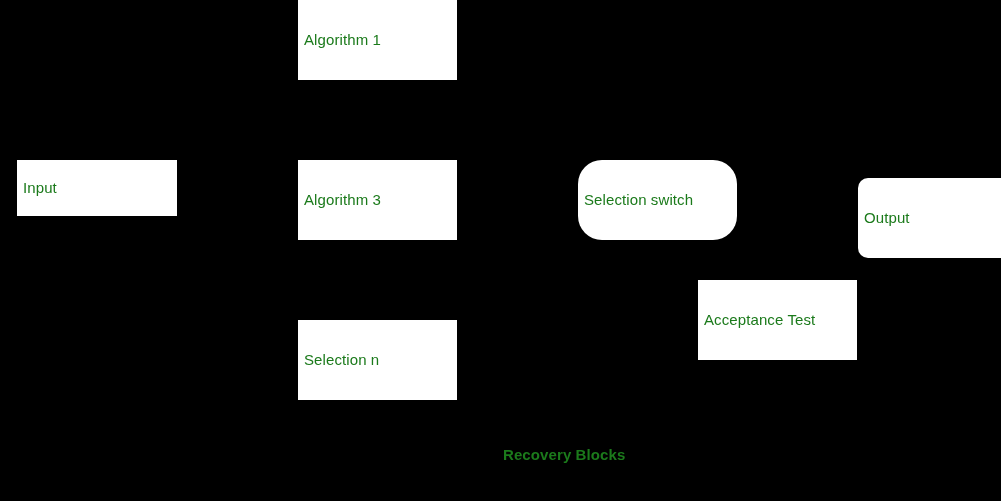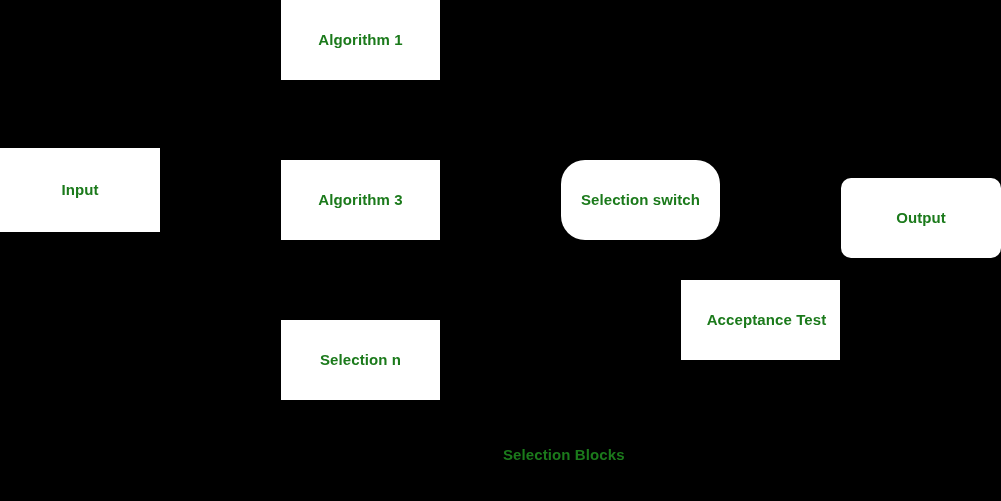--- a/index.html
+++ b/index.html
@@ -17,29 +17,30 @@
     height: 501px;
     background: #000000;
     overflow: hidden;
   }
   .node {
     position: absolute;
     box-sizing: border-box;
     background: #ffffff;
     display: flex;
     align-items: center;
-    justify-content: center;
+    justify-content: flex-start;
     text-align: center;
     color: #1b7a1b;
     font-family: "Liberation Sans", sans-serif;
     font-size: 15px;
-    font-weight: bold;
+    font-weight: normal;
     line-height: 1.2;
     letter-spacing: 0.1px;
     user-select: none;
+    margin-left: 17px;
   }
   .node-label {
     display: block;
     padding: 0 6px;
     color: inherit;
   }
   .caption {
     position: absolute;
     color: #1b7a1b;
     font-family: "Liberation Sans", sans-serif;
@@ -52,34 +53,34 @@
 </style>
 </head>
 <body>
 
 <div id="canvas">
 
   <div id="nodes-layer">
       <div class="node" style="left: 281px; top: 0px; width: 159px; height: 80px;">
         <span class="node-label">Algorithm 1</span>
       </div>
-      <div class="node" style="left: 0px; top: 148px; width: 160px; height: 84px;">
+      <div class="node" style="left: 0px; top: 160px; width: 160px; height: 56px;">
         <span class="node-label">Input</span>
       </div>
       <div class="node" style="left: 281px; top: 160px; width: 159px; height: 80px;">
         <span class="node-label">Algorithm 3</span>
       </div>
       <div class="node" style="left: 561px; top: 160px; width: 159px; height: 80px; border-radius: 24px;">
         <span class="node-label">Selection switch</span>
       </div>
       <div class="node" style="left: 841px; top: 178px; width: 160px; height: 80px; border-radius: 10px;">
         <span class="node-label">Output</span>
       </div>
-      <div class="node" style="left: 681px; top: 280px; width: 159px; height: 80px; padding-left: 12px;">
+      <div class="node" style="left: 681px; top: 280px; width: 159px; height: 80px;">
         <span class="node-label">Acceptance Test</span>
       </div>
       <div class="node" style="left: 281px; top: 320px; width: 159px; height: 80px;">
         <span class="node-label">Selection n</span>
       </div>
     </div>
 
-  <div class="caption" id="diagram-caption" style="left: 503px; top: 446px;">Selection Blocks</div>
+  <div class="caption" id="diagram-caption" style="left: 503px; top: 446px;">Recovery Blocks</div>
 </div>
 
 </body></html>

